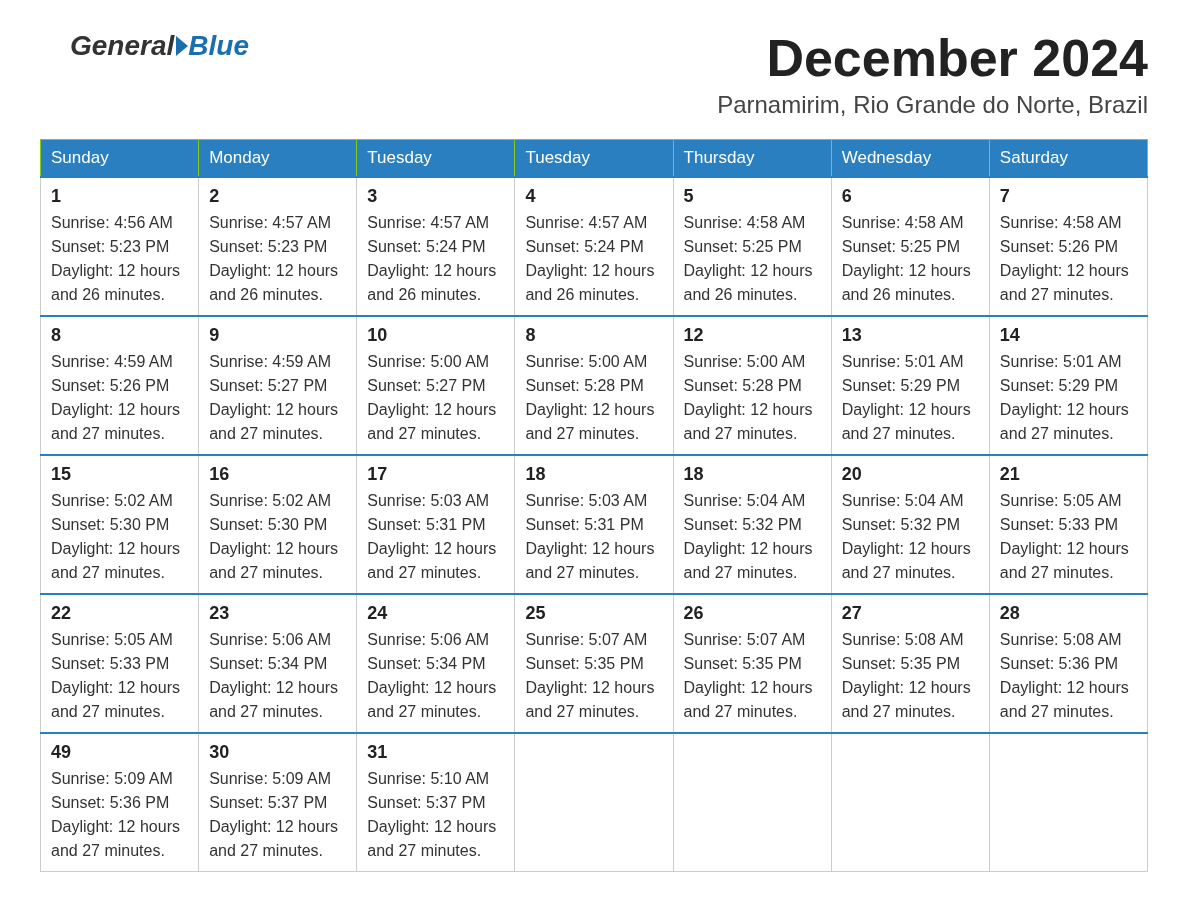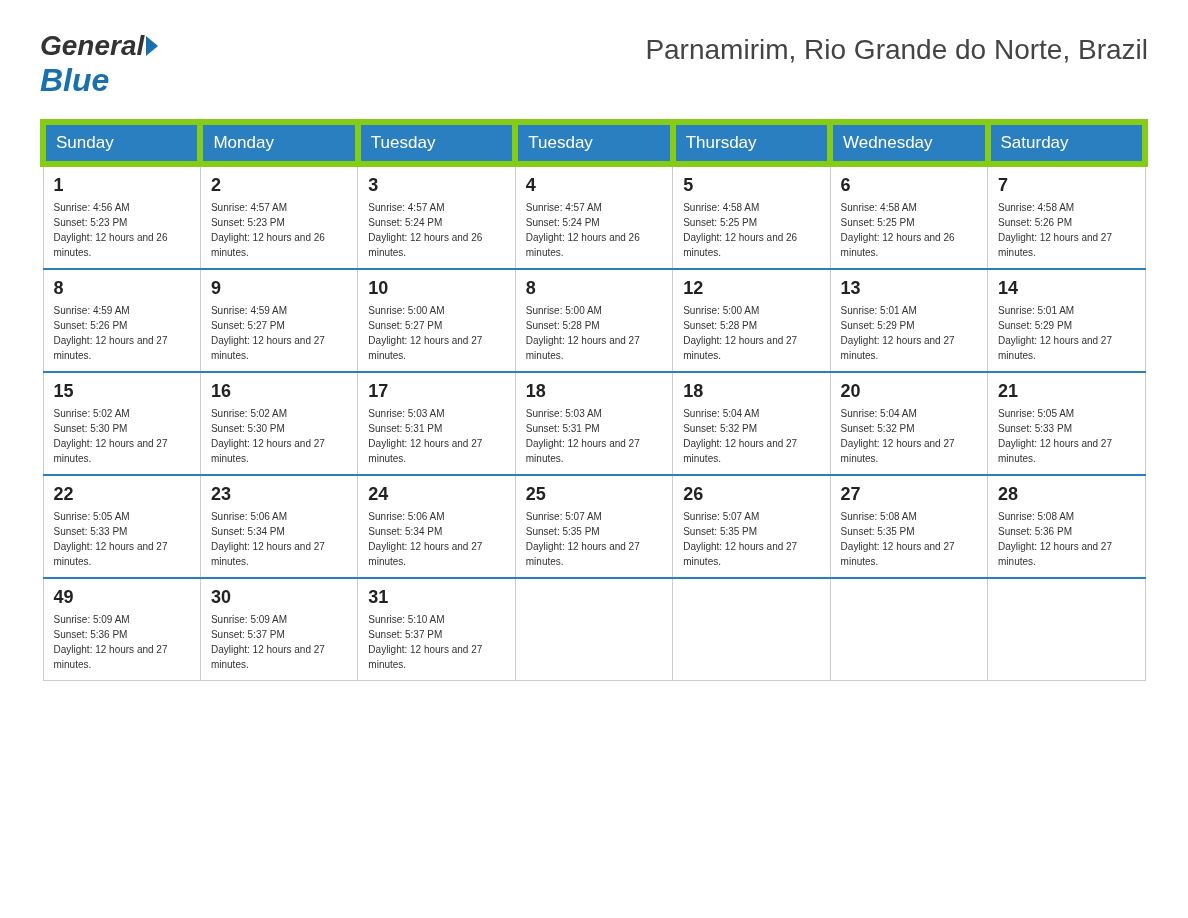--- a/index.html
+++ b/index.html
@@ -21,21 +21,21 @@
       align-items: flex-end;
       gap: 0;
     }
     .logo-general {
       font-size: 28px;
       font-weight: bold;
       color: #333;
       font-style: italic;
     }
     .logo-blue {
-      font-size: 32px;
+      font-size: 28px;
       font-weight: bold;
       color: #1a6faf;
       font-style: italic;
     }
     .logo-triangle {
       display: inline-block;
       width: 0;
       height: 0;
       border-left: 12px solid #1a6faf;
       border-top: 10px solid transparent;
@@ -46,80 +46,81 @@
     .title-section {
       text-align: right;
     }
     .month-title {
       font-size: 52px;
       font-weight: bold;
       color: #222;
       line-height: 1.1;
     }
     .location-title {
-      font-size: 28px;
+      font-size: 24px;
       color: #444;
       margin-top: 4px;
     }
     .calendar-table {
       width: 100%;
       border-collapse: collapse;
       border: 1px solid #aaa;
     }
     .calendar-table th {
       background-color: #2a7fc1;
       color: #fff;
       font-size: 17px;
       font-weight: normal;
       padding: 8px 10px;
       text-align: left;
-      border: 6px solid #84cc16;
+      border: 1px solid #84cc16;
     }
     .calendar-table td {
       vertical-align: top;
       padding: 8px 10px;
       border: 1px solid #ccc;
       font-size: 13px;
       color: #333;
       min-width: 145px;
       width: 14.28%;
     }
     .day-number {
       font-size: 18px;
       font-weight: bold;
       color: #222;
       display: block;
       margin-bottom: 4px;
     }
     .day-info {
-      font-size: 10px;
+      font-size: 16px;
       color: #333;
       line-height: 1.5;
     }
     .empty-cell {
       background: #fff;
     }
     tr.week-row td {
       border-top: 2px solid #2a7fc1;
     }
   </style>
 </head>
 <body>
 
 <div class="header-section">
   <div class="logo">
-    <div style="display:flex; flex-direction:column; align-items:flex-start;">
+    <div style="display:flex; flex-direction:row; align-items:flex-start;margin-left:30px;">
       <div style="display:flex; align-items:center;">
         <span class="logo-general">General</span>
         <span class="logo-triangle"></span>
       </div>
       <span class="logo-blue">Blue</span>
     </div>
   </div>
   <div class="title-section">
+    <div class="month-title">December 2024</div>
     <div class="location-title">Parnamirim, Rio Grande do Norte, Brazil</div>
   </div>
 </div>
 
 <table class="calendar-table">
   <thead>
     <tr>
 
     <th>Sunday</th>
         <th>Monday</th>

